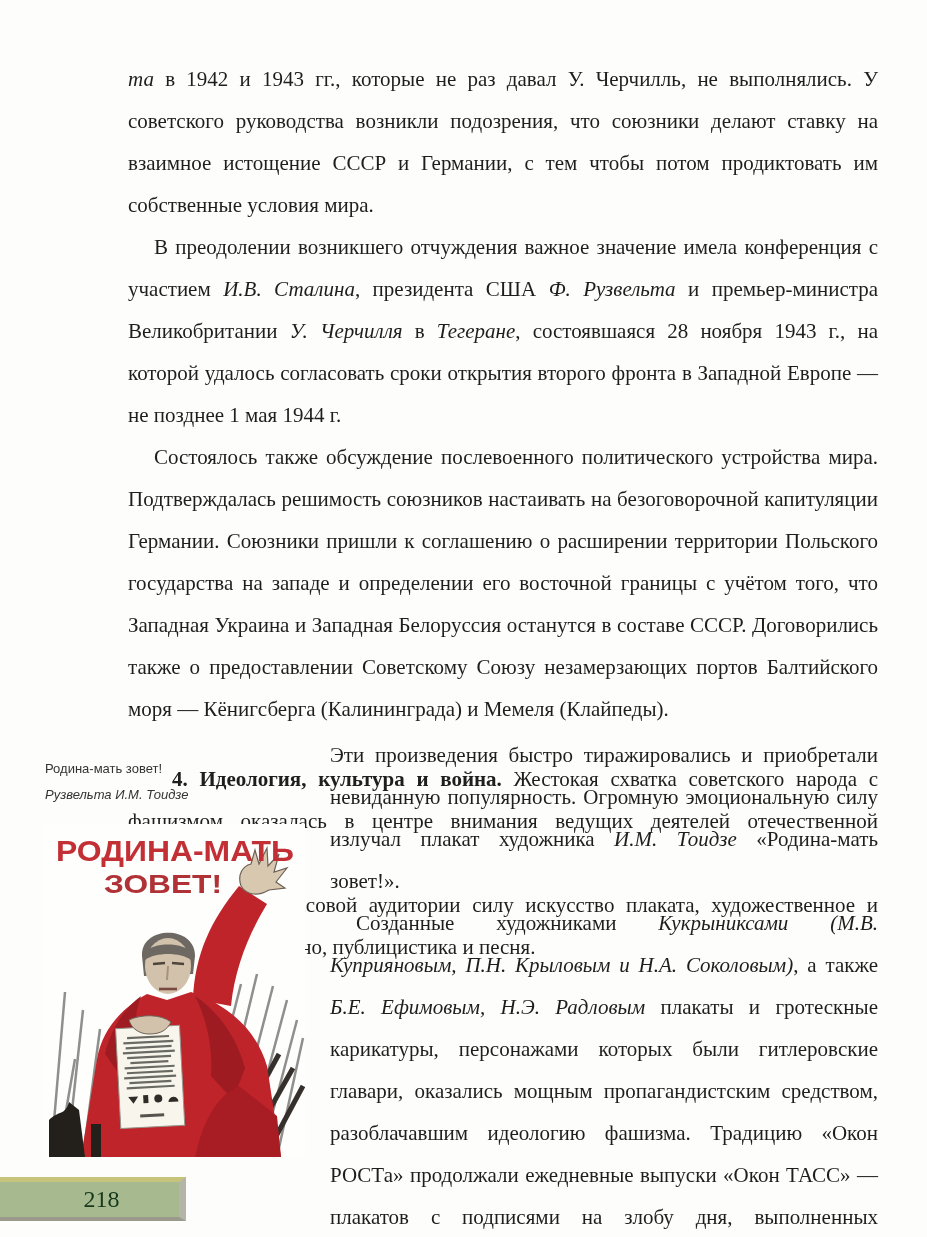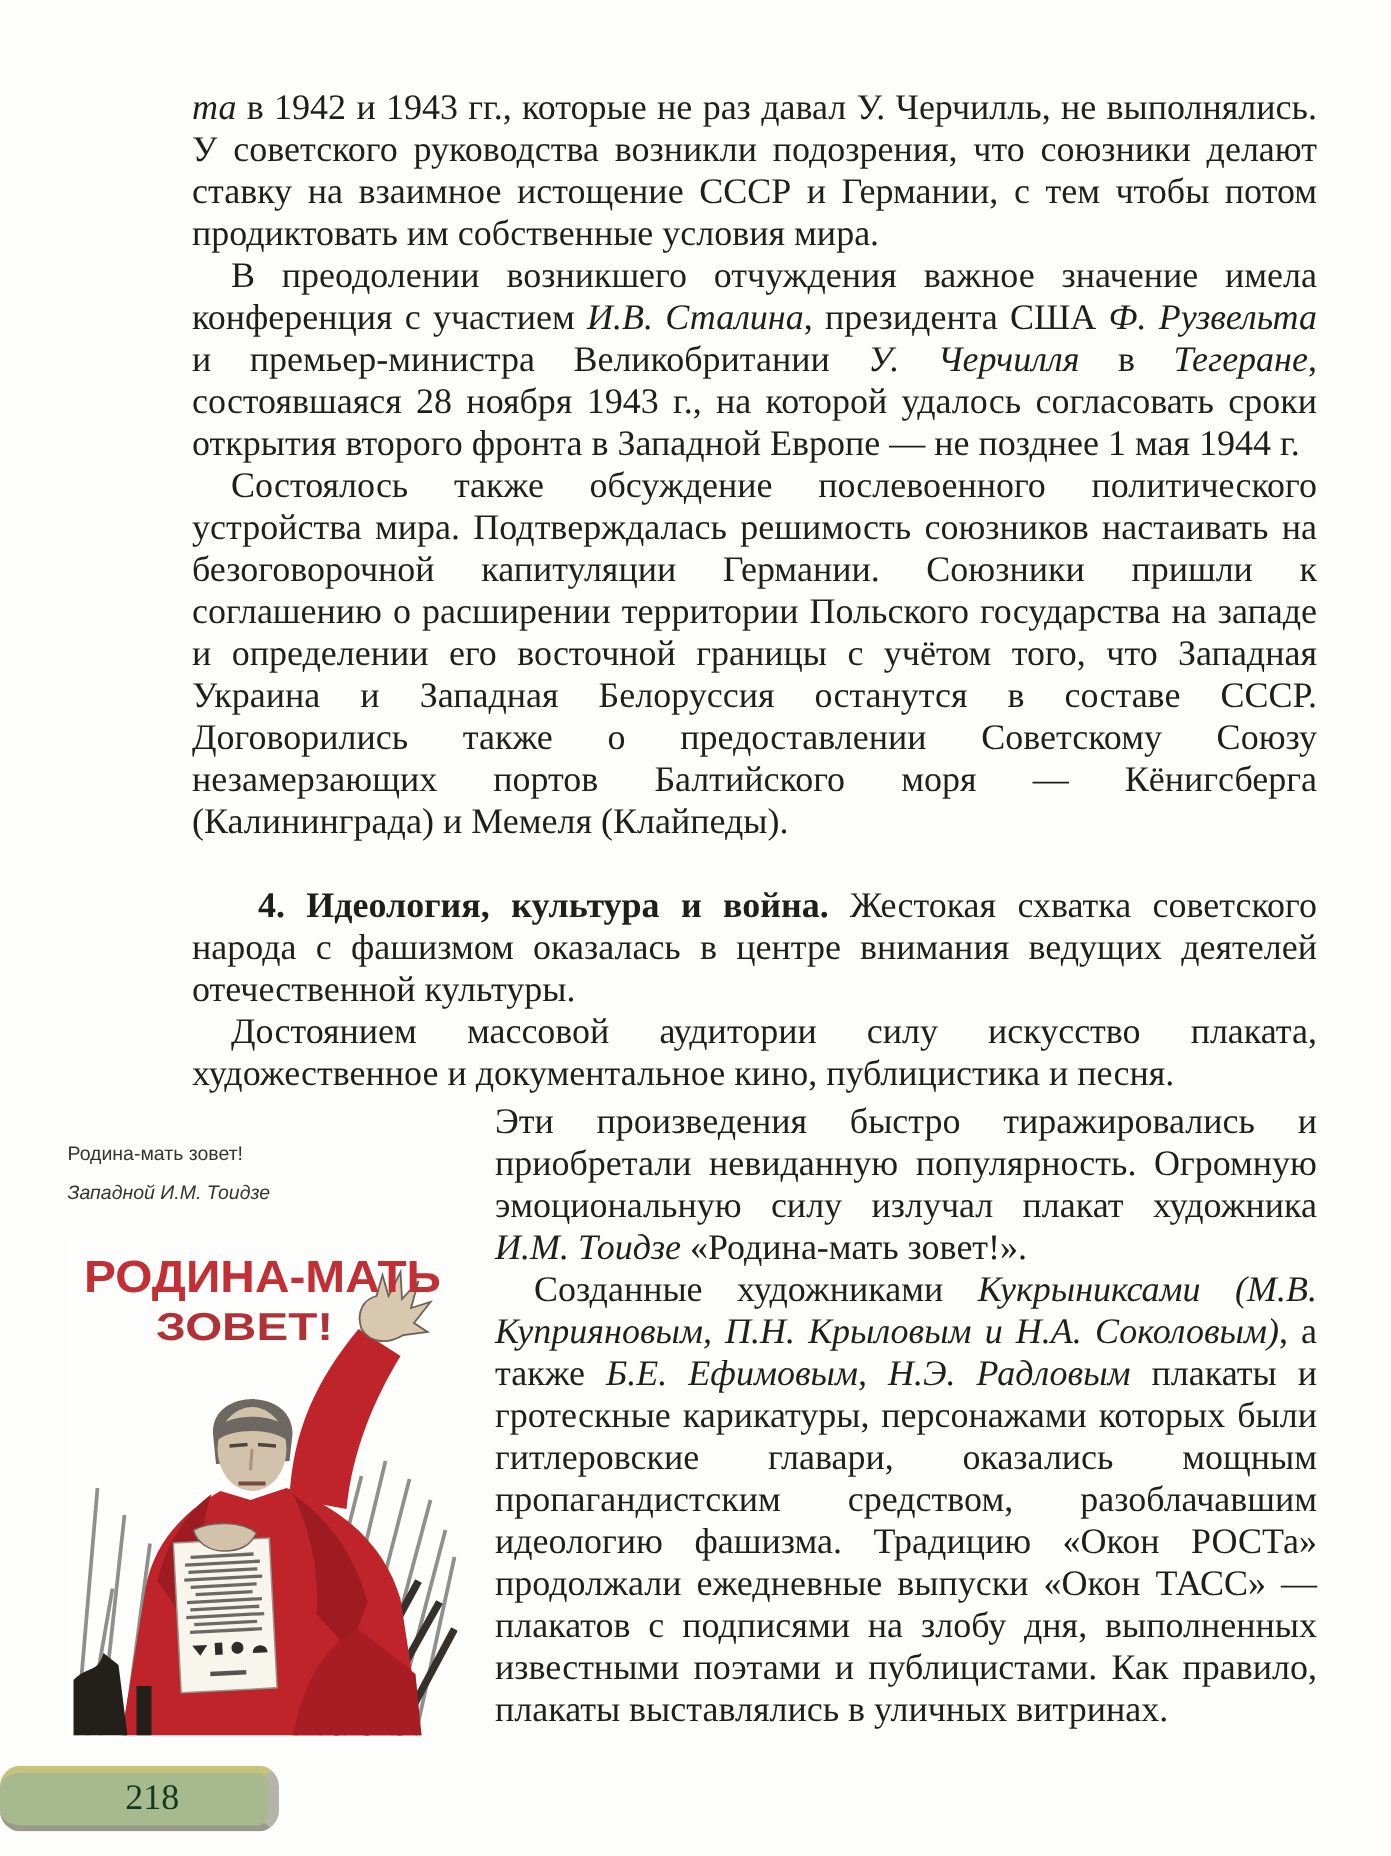--- a/index.html
+++ b/index.html
@@ -11,21 +11,21 @@
     -webkit-font-smoothing:antialiased;
   }
   .page{position:relative;width:927px;height:1237px;overflow:hidden;background:#fdfdfc;}
 
   
   .text-top{
     position:absolute;left:128px;top:58px;width:750px;
   }
   .para{
     margin:0;
-    font-size:24px;line-height:28px;
+    font-size:21px;line-height:42px;
     text-align:justify;
   }
   .para.indent{text-indent:26px;}
   .para.heading-para{margin-top:28px;}
   .normal{font-style:normal;font-weight:normal;}
   .italic{font-style:italic;}
   .bold{font-weight:bold;margin-left:44px;}
 
   
   .right-col{
@@ -47,21 +47,21 @@
   .poster-wrap svg{display:block;width:260px;height:333px;}
 
   
   .footer-bar{
     position:absolute;left:0;top:1177px;
     width:179px;height:35px;
     background:#a7ba8f;
     border-top:5px solid #c6c37a;
     border-bottom:4px solid #99998c;
     border-right:7px solid #b4b4a8;
-    display:flex;align-items:center;justify-content:center;border-radius:14px;
+    display:flex;align-items:center;justify-content:center;
   }
   .footer-bar .pagenum{
     font-family:"Liberation Serif", serif;
     font-size:24px;color:#16381d;
     transform:translateX(12px);
   }
 </style>
 </head>
 <body>
 
@@ -70,21 +70,21 @@
   <div class="text-top">
       <p class="para"><span class="italic">та</span><span class="normal"> в 1942 и 1943 гг., которые не раз давал У. Черчилль, не выполнялись. У советского руководства возникли подозрения, что союзники делают ставку на взаимное истощение СССР и Германии, с тем чтобы потом продиктовать им собственные условия мира.</span></p>
       <p class="para indent"><span class="normal">В преодолении возникшего отчуждения важное значение имела конференция с участием </span><span class="italic">И.В. Сталина</span><span class="normal">, президента США </span><span class="italic">Ф. Рузвельта</span><span class="normal"> и премьер-министра Великобритании </span><span class="italic">У. Черчилля</span><span class="normal"> в </span><span class="italic">Тегеране</span><span class="normal">, состоявшаяся 28 ноября 1943 г., на которой удалось согласовать сроки открытия второго фронта в Западной Европе — не позднее 1 мая 1944 г.</span></p>
       <p class="para indent"><span class="normal">Состоялось также обсуждение послевоенного политического устройства мира. Подтверждалась решимость союзников настаивать на безоговорочной капитуляции Германии. Союзники пришли к соглашению о расширении территории Польского государства на западе и определении его восточной границы с учётом того, что Западная Украина и Западная Белоруссия останутся в составе СССР. Договорились также о предоставлении Советскому Союзу незамерзающих портов Балтийского моря — Кёнигсберга (Калининграда) и Мемеля (Клайпеды).</span></p>
       <p class="para heading-para"><span class="bold">4. Идеология, культура и война.</span><span class="normal"> Жестокая схватка советского народа с фашизмом оказалась в центре внимания ведущих деятелей отечественной культуры.</span></p>
       <p class="para indent"><span class="normal">Достоянием массовой аудитории силу искусство плаката, художественное и документальное кино, публицистика и песня.</span></p>
     </div>
 
   <div class="figure-caption">
     <div class="cap1">Родина-мать зовет!</div>
-    <div class="cap2">Западной И.М. Тоидзе</div>
+    <div class="cap2">Рузвельта И.М. Тоидзе</div>
   </div>
 
   <div class="poster-wrap">
     <svg viewBox="0 0 260 333" xmlns="http://www.w3.org/2000/svg">
       <rect x="0" y="0" width="260" height="333" fill="#fefefc"></rect>
 
       <g stroke="#8f8f8d" stroke-width="2.5">
         <line x1="6" y1="333" x2="20" y2="168"></line>
         <line x1="22" y1="333" x2="38" y2="186"></line>
         <line x1="38" y1="333" x2="55" y2="205"></line>

